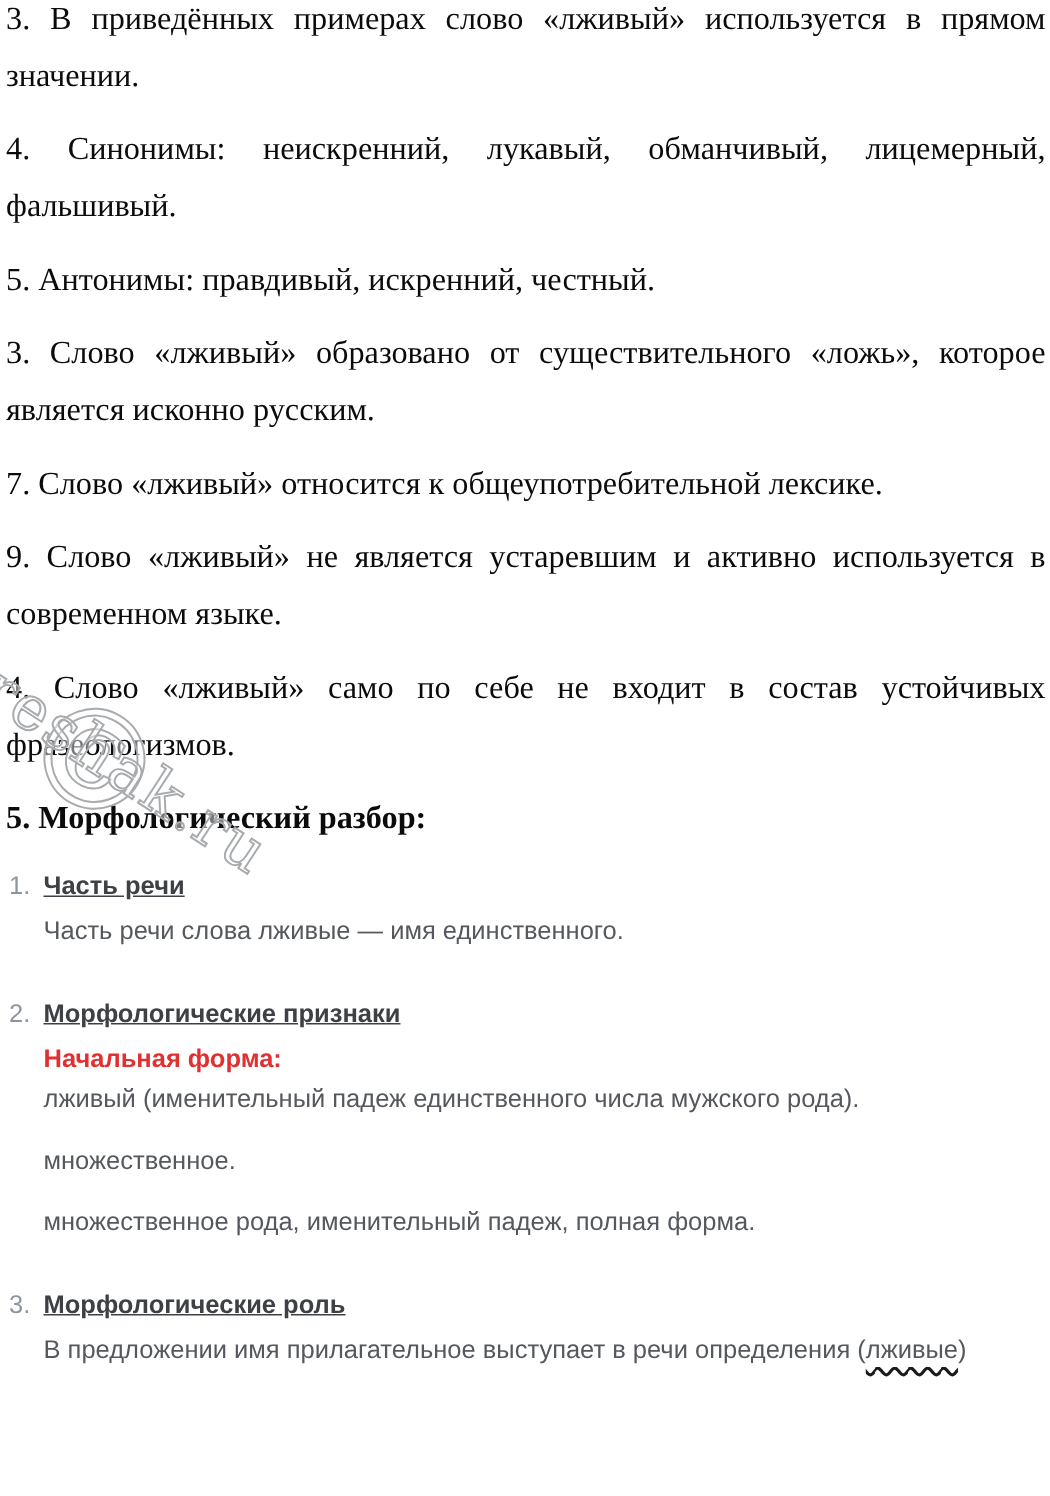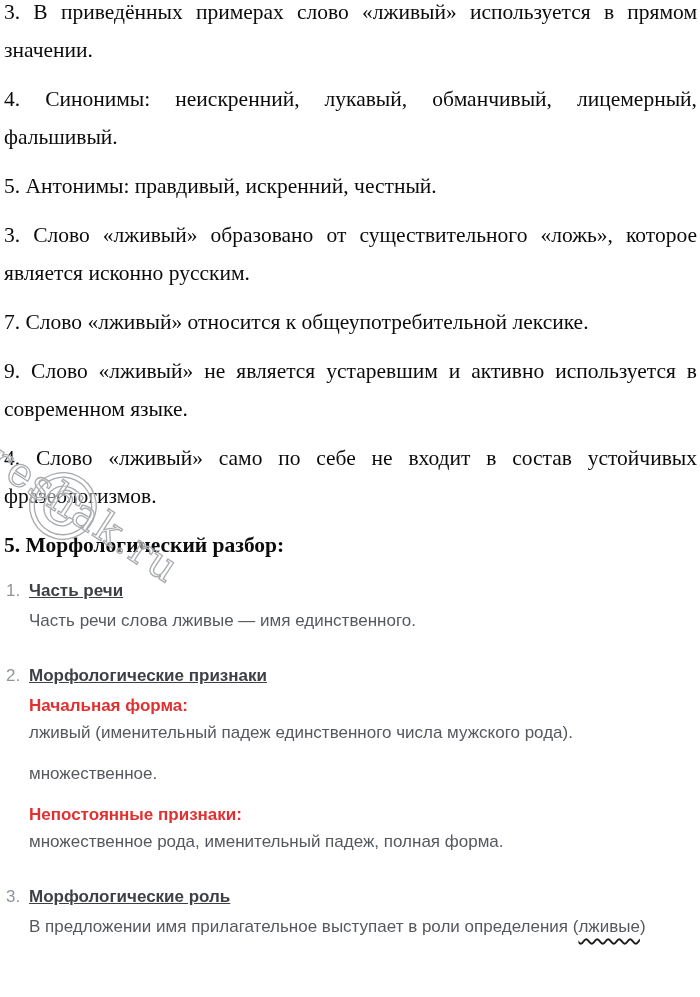--- a/index.html
+++ b/index.html
@@ -124,27 +124,26 @@
         <div class="an-text">Часть речи слова лживые — имя единственного.</div>
       </div>
     </div>
     <div class="an-item">
       <span class="an-num">2.</span>
       <div class="an-body">
         <div class="an-title">Морфологические признаки</div>
         <div class="an-label">Начальная форма:</div>
         <div class="an-text">лживый (именительный падеж единственного числа мужского рода).</div>
         <div class="an-text">множественное.</div>
-        <div class="an-label">Непостоянные признаки:</div>
         <div class="an-text">множественное рода, именительный падеж, полная форма.</div>
       </div>
     </div>
     <div class="an-item">
       <span class="an-num">3.</span>
       <div class="an-body">
         <div class="an-title">Морфологические роль</div>
-        <div class="an-text"><span>В предложении имя прилагательное выступает в роли определения (</span><span class="wavy">лживые</span><span>)</span></div>
+        <div class="an-text"><span>В предложении имя прилагательное выступает в речи определения (</span><span class="wavy">лживые</span><span>)</span></div>
       </div>
     </div>
   </div>
 
 <span class="wm wm-copy">©</span>
 <span class="wm wm-text">reshak.ru</span>
 
 </body></html>

